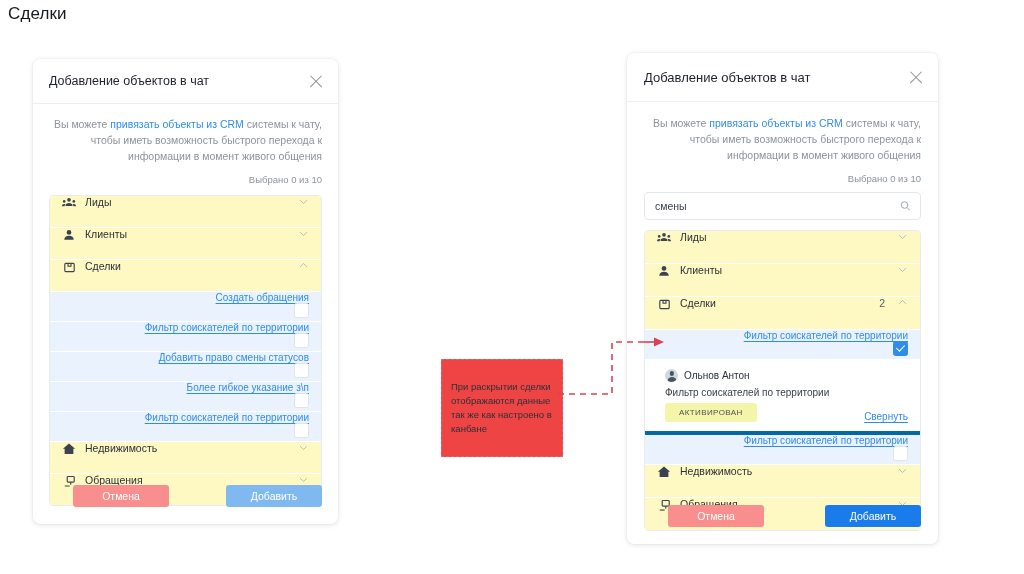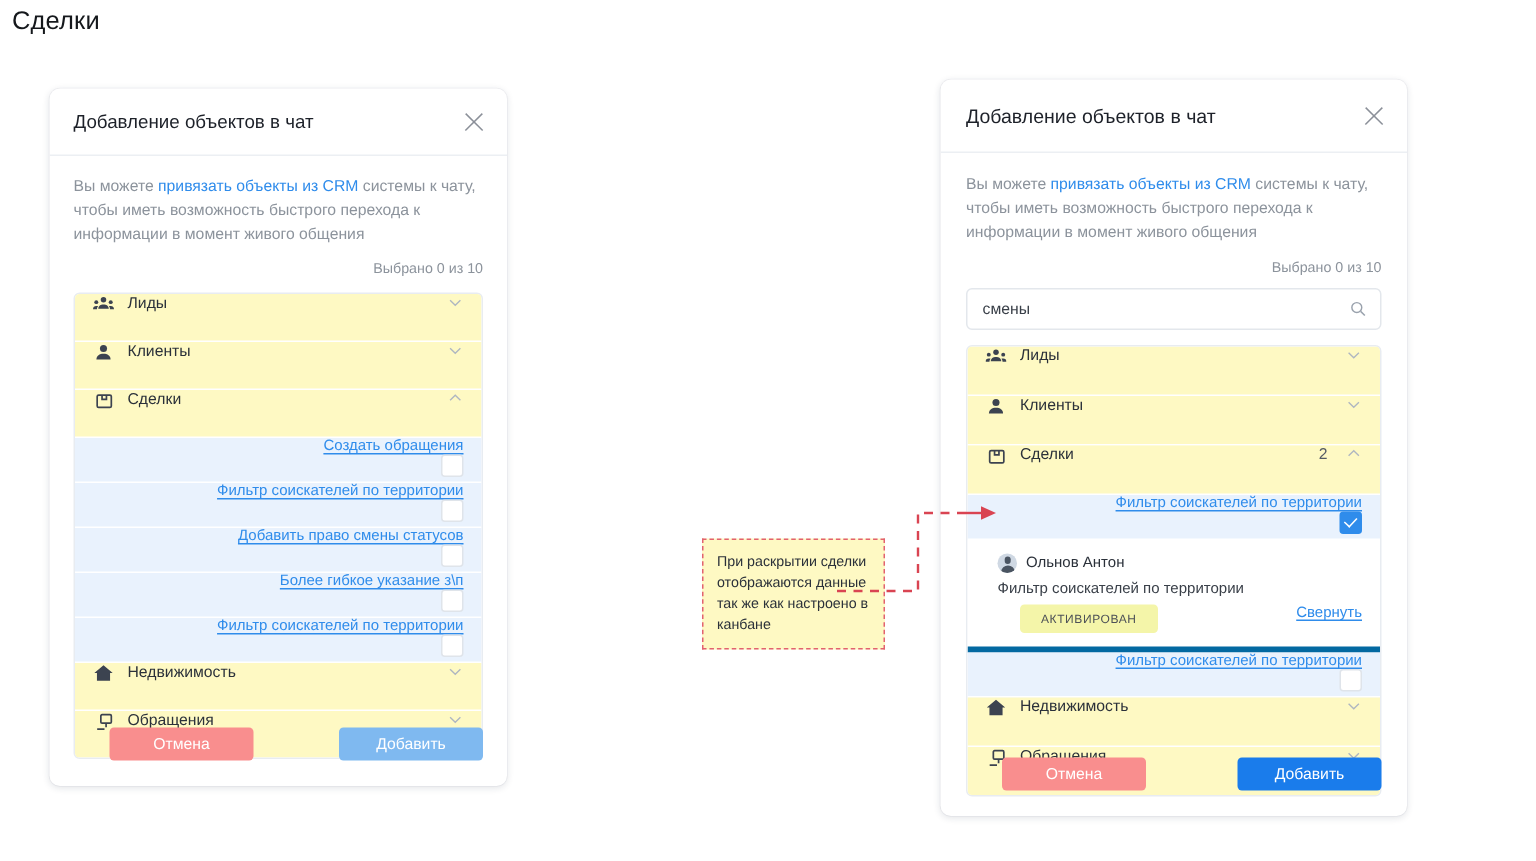--- a/index.html
+++ b/index.html
@@ -72,20 +72,21 @@
   .close-icon::before { transform: translate(-50%,-50%) rotate(45deg); }
   .close-icon::after  { transform: translate(-50%,-50%) rotate(-45deg); }
 
   .panel-body { padding: 12px 16px 0; }
   .panel-right .panel-body { padding: 13px 17px 0; }
 
   .intro {
     font-size: 10.5px;
     line-height: 16px;
     color: #8c939c;
+    text-align: right;
   }
   .intro .lnk { color: #2f8ceb; }
 
   .counter {
     margin-top: 10px;
     text-align: right;
     font-size: 9.5px;
     color: #8c939c;
   }
 
@@ -260,22 +261,21 @@
     gap: 6px;
     font-size: 10px;
     color: #3a4049;
     margin-bottom: 8px;
   }
   .price-icon { width: 11px; height: 11px; color: #9aa2ad; }
   .price-icon svg { display: block; }
 
   .deal-foot {
     display: flex;
-    align-items: flex-start;
-    margin-left: 15px;
+    align-items: flex-end;
   }
   .badge {
     background: #f4f5a9;
     color: #4d5157;
     font-size: 8px;
     letter-spacing: .4px;
     padding: 5px 14px;
     border-radius: 3px;
   }
   .collapse-link {
@@ -309,29 +309,29 @@
     padding: 0 10px;
     margin-left: 24px;
   }
   .btn-cancel { background: #f98e8e; }
   .btn-add    { background: #7fb9f0; margin-left: auto; }
   .panel-right .btn-add { background: #1a7ceb; }
 
   
   .note {
     position: absolute;
-    left: 468px;
+    left: 441px;
     top: 359px;
     width: 122px;
-    padding: 8px 9px;
+    padding: 20px 9px;
     border: 1.2px dashed #e2626f;
     font-size: 9.5px;
     line-height: 14px;
     color: #2b313a;
-    background: #fef9c3;
+    background: #ef4444;
     box-sizing: border-box;
   }
   .connector { position: absolute; left: 556px; top: 330px; }
 </style>
 </head>
 <body>
 
 <div class="page-title">Сделки</div>
 
 <div class="panel panel-left">

